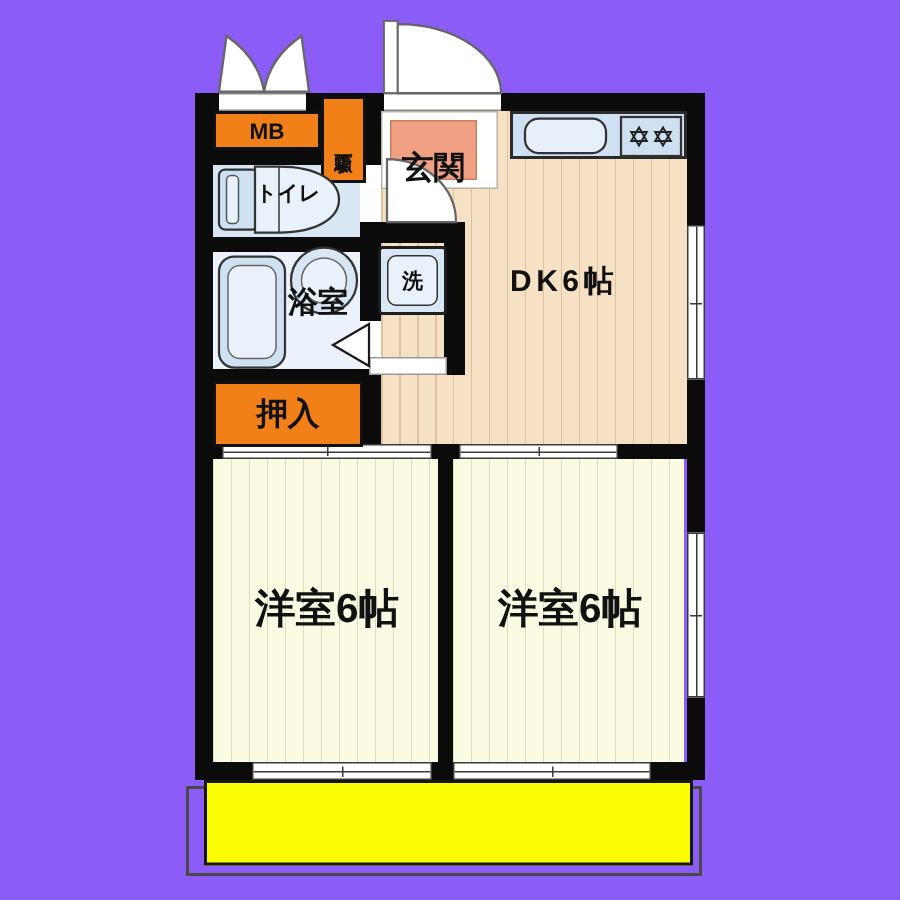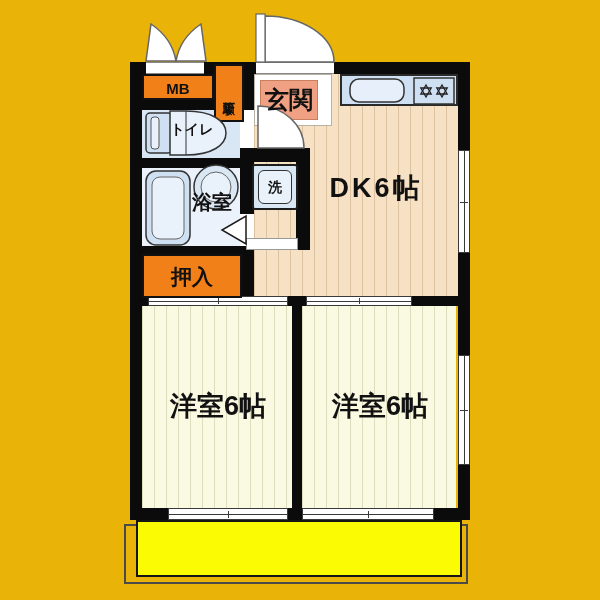--- a/index.html
+++ b/index.html
@@ -1,16 +1,16 @@
 <!DOCTYPE html>
 <html style="--wall: #0b0b0b; --accent-orange: #F28018; --entrance-salmon: #F0A183; --balcony-yellow: #FBFB04; --floor-wood: #F6E1C4; --floor-cream: #FAF9E2; --fixture-blue: #CFE0F2; --room-blue: #D9E6F4; --bath-floor: #EBF2FB;"><head>
 <meta charset="utf-8">
 <style>
   html,body{margin:0;padding:0;background:#fff;}
-  #plan{position:relative;width:600px;height:600px;background:#eab308;overflow:hidden;
+  #plan{position:relative;width:600px;height:600px;background:#8b5cf6;overflow:hidden;
         font-family:"Liberation Sans","DejaVu Sans",sans-serif;}
   .abs{position:absolute;box-sizing:border-box;}
   .wall{background:var(--wall,#0b0b0b);}
   .floor-wood{background-color:var(--floor-wood,#F6E1C4);
     background-image:repeating-linear-gradient(90deg, rgba(146,100,52,.25) 0 1px, transparent 1px 12px);}
   .floor-cream{background-color:var(--floor-cream,#FAF9E2);
     background-image:repeating-linear-gradient(90deg, rgba(120,120,60,.22) 0 1px, transparent 1px 12px);}
   .room-blue{background:var(--room-blue,#D9E6F4);}
   .bath-floor{background:var(--bath-floor,#EBF2FB);}
   .orange{background:var(--accent-orange,#F28018);border:2px solid #111;}
@@ -107,22 +107,22 @@
     <rect x="350" y="79" width="54" height="23" rx="9" fill="#E7EFFA" stroke="#333" stroke-width="1.5"></rect>
     <rect x="414" y="78" width="40" height="26" fill="#CFE0F2" stroke="#333" stroke-width="1.5"></rect>
     <polygon points="426,85 431.2,94 420.8,94" fill="none" stroke="#222" stroke-width="1.3"></polygon>
     <polygon points="426,97 420.8,88 431.2,88" fill="none" stroke="#222" stroke-width="1.3"></polygon>
     <polygon points="442,85 447.2,94 436.8,94" fill="none" stroke="#222" stroke-width="1.3"></polygon>
     <polygon points="442,97 436.8,88 447.2,88" fill="none" stroke="#222" stroke-width="1.3"></polygon>
   </svg>
 
   <div class="label" style="left:178px;top:88px;font-size:15px;">MB</div>
   <div class="label vtext" style="left:229px;top:93px;font-size:12px;">下駄箱</div>
-  <div class="label" style="left:289px;top:100px;font-size:24px;">玄関</div>
+  <div class="label" style="left:289px;top:112px;font-size:21px;">玄関</div>
   <div class="label" style="left:192px;top:130px;font-size:14px;font-weight:600;font-family:Liberation Serif, serif;">トイレ</div>
   <div class="label" style="left:212px;top:202px;font-size:20px;font-weight:600;">浴室</div>
   <div class="label" style="left:275px;top:187px;font-size:14px;font-weight:600;">洗</div>
-  <div class="label" style="left:376px;top:188px;font-size:27px;letter-spacing:3px;">DK6帖</div>
+  <div class="label" style="left:376px;top:188px;font-size:20px;letter-spacing:3px;">DK6帖</div>
   <div class="label" style="left:192px;top:276px;font-size:21px;">押入</div>
   <div class="label" style="left:218px;top:406px;font-size:27px;">洋室6帖</div>
   <div class="label" style="left:380px;top:406px;font-size:27px;">洋室6帖</div>
 
 </div>
 
 </body></html>

